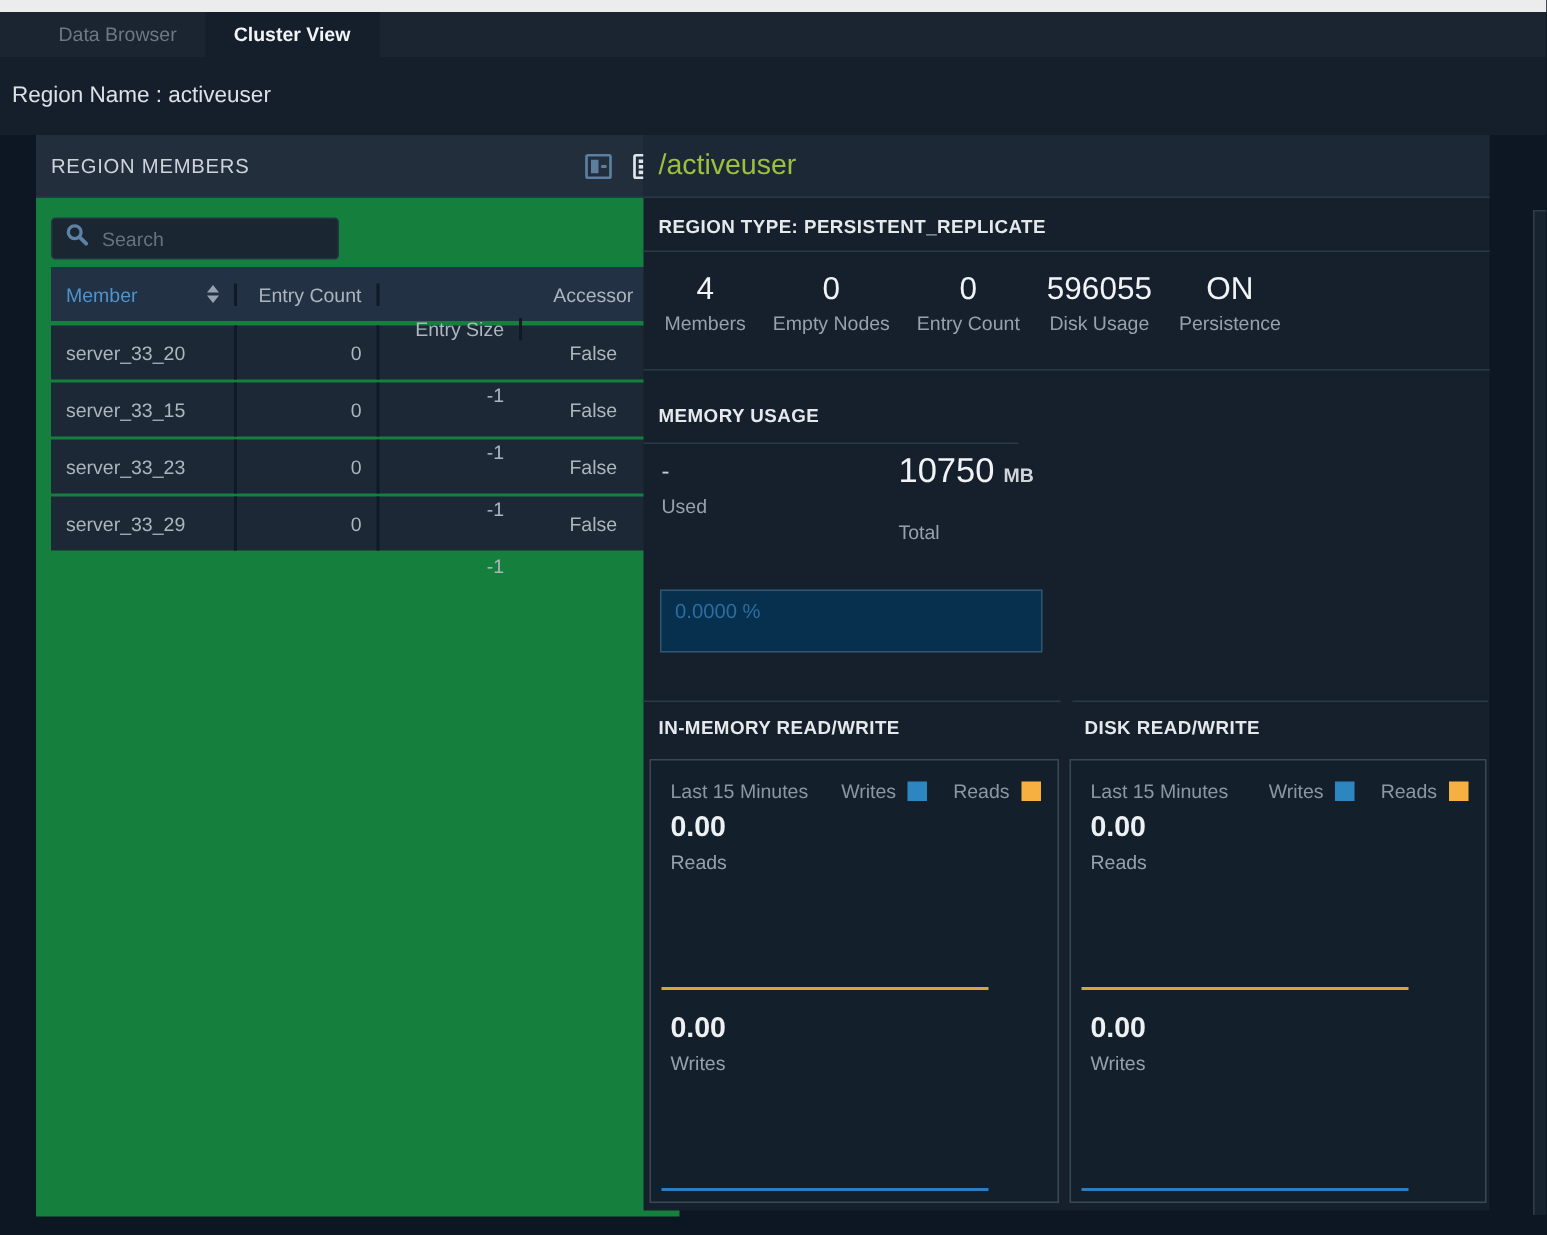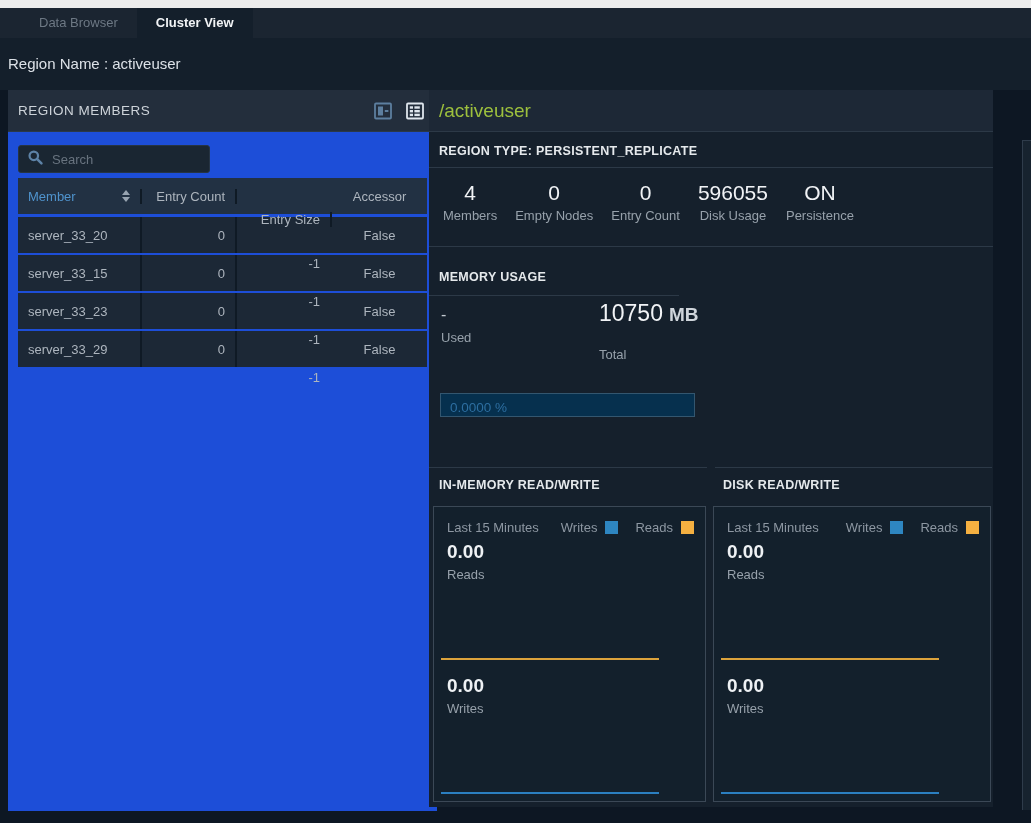--- a/index.html
+++ b/index.html
@@ -12,21 +12,21 @@
   }
   
   .top-strip { position:absolute; left:0; top:0; width:1031px; height:8px; background:#ececec; }
   .tabbar { position:absolute; left:0; top:8px; width:1031px; height:30px; background:#1b2531; padding-left:20px; display:flex; }
   .tab { height:30px; line-height:30px; padding:0 19px; font-size:13px; color:#6d7884; cursor:pointer; }
   .tab.active { background:#141f2b; color:#f2f4f6; font-weight:bold; }
   .header-strip { position:absolute; left:0; top:38px; width:1031px; height:52px; background:#141f2b; }
   .region-name { position:absolute; left:8px; top:17px; font-size:15px; color:#dce1e7; }
 
   
-  .left-panel { position:absolute; left:8px; top:90px; width:429px; height:721px; background:#1d4ed8; }
+  .left-panel { position:absolute; left:24px; top:90px; width:429px; height:721px; background:#15803d; }
   .lp-titlebar { height:42px; background:#232e3c; display:flex; align-items:center; padding:0 12px 0 10px; border-bottom:1px solid #2b3947; }
   .lp-title { font-size:13.5px; letter-spacing:.5px; color:#cdd3d9; }
   .lp-icons { margin-left:auto; display:flex; gap:12px; align-items:center; }
   .lp-icons svg { display:block; cursor:pointer; }
 
   .search-row { margin:13px 10px 0 10px; }
   .search-wrap { width:192px; height:28px; background:#1a2632; border:1px solid #263443; border-radius:3px; display:flex; align-items:center; padding:0 8px; }
   .search-wrap svg { flex:0 0 auto; margin-right:8px; }
   .search-wrap input { flex:1; background:transparent; border:none; outline:none; color:#aeb6bf; font-size:13px; font-family:"Liberation Sans",sans-serif; width:100px; }
   .search-wrap input::placeholder { color:#68737f; }
@@ -59,23 +59,23 @@
 
   .mem-col { position:absolute; left:0; top:158px; width:278px; height:220px; border-bottom:1px solid #2c3947; }
   .empty-col { position:absolute; left:286px; top:158px; width:277px; height:220px; border-bottom:1px solid #2c3947; }
   .mem-title { position:absolute; left:10px; top:22px; font-size:12.5px; font-weight:bold; color:#e5e9ec; letter-spacing:.3px; }
   .mem-underline { position:absolute; left:0; top:47px; width:250px; height:1px; background:#2c3947; }
   .mem-used { position:absolute; left:12px; top:58px; }
   .mem-used .val { font-size:16px; color:#c3cad1; }
   .mem-used .lbl { font-size:13px; color:#97a1ab; margin-top:6px; }
   .mem-total { position:absolute; left:170px; top:52px; }
   .mem-total .big { font-size:23px; color:#f1f3f6; }
-  .mem-total .unit { font-size:19px; font-weight:bold; color:#cfd5db; margin-left:6px; }
+  .mem-total .unit { font-size:13px; font-weight:bold; color:#cfd5db; margin-left:6px; }
   .mem-total .lbl { font-size:13px; color:#97a1ab; margin-top:20px; }
-  .mem-bar { position:absolute; left:11px; top:145px; width:255px; height:24px; background:#06304e; border:1px solid #33566f; line-height:28px; padding-left:9px; font-size:13.5px; color:#2d6ea0; }
+  .mem-bar { position:absolute; left:11px; top:145px; width:255px; height:42px; background:#06304e; border:1px solid #33566f; line-height:28px; padding-left:9px; font-size:13.5px; color:#2d6ea0; }
 
   .chart-col { position:absolute; top:379px; }
   .chart-col.c0 { left:0; width:278px; }
   .chart-col.c1 { left:284px; width:280px; }
   .chart-head { padding:9px 0 0 10px; font-size:12.5px; font-weight:bold; color:#e5e9ec; letter-spacing:.3px; }
   .chart-box { position:absolute; top:37px; height:296px; background:#13202c; border:1px solid #3b4856; }
   .c0 .chart-box { left:4px; width:273px; }
   .c1 .chart-box { left:0; width:278px; }
   .legend { position:absolute; left:13px; right:11px; top:13px; display:flex; align-items:center; font-size:13px; color:#8d97a2; }
   .lg-right { margin-left:auto; display:flex; align-items:center; }

